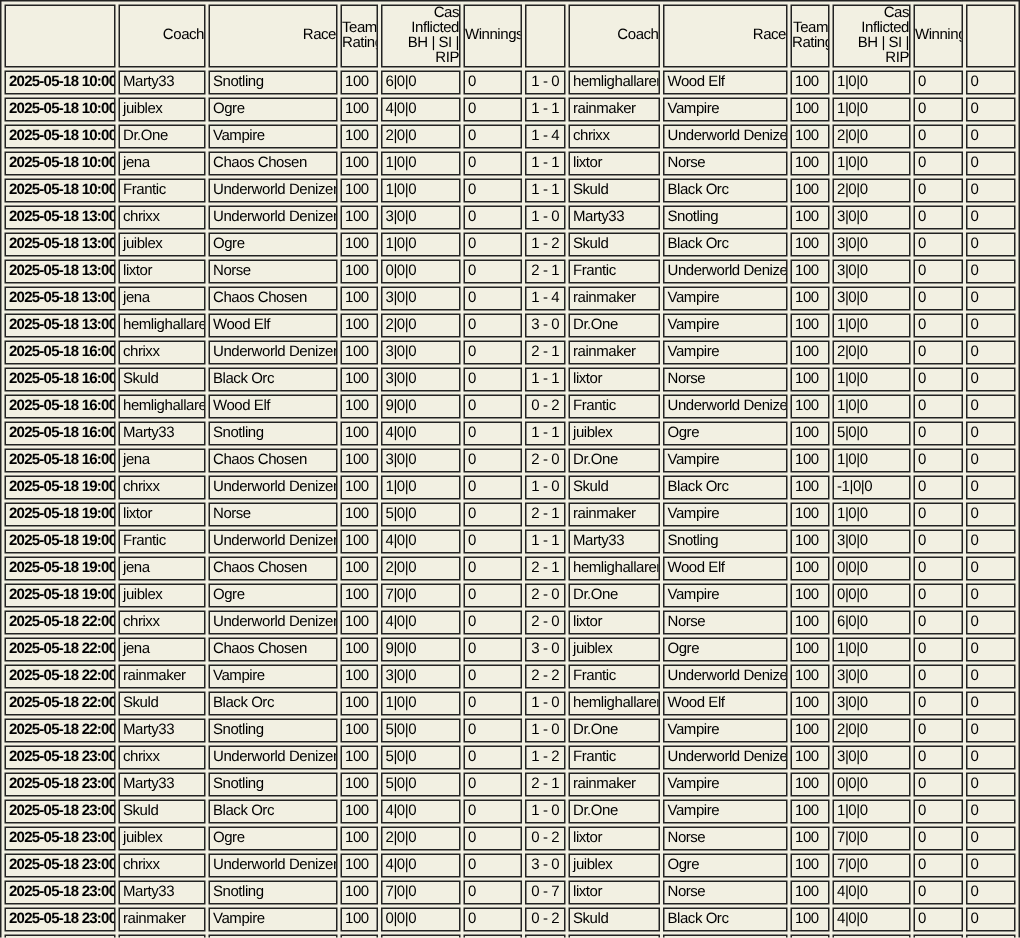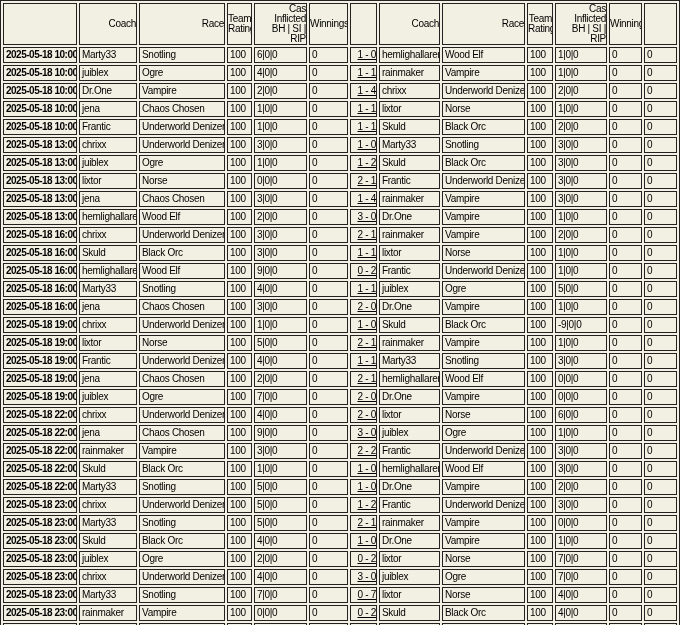--- a/index.html
+++ b/index.html
@@ -38,21 +38,21 @@
   }
   td {
     white-space: nowrap;
     vertical-align: middle;
     line-height: 14px;
     height: 14px;
     padding: 0 2px;
     text-align: left;
   }
   td:first-child { letter-spacing: -0.5px; font-weight: bold; }
-  td.center { text-align: right; padding: 0; text-decoration: underline; }
+  td.center { text-align: center; padding: 0; }
 </style>
 </head>
 <body>
 
 <table class="match-table">
   <colgroup>
     <col style="width:74px">
       <col style="width:58px">
       <col style="width:86px">
     <col style="width:25px">
@@ -317,21 +317,21 @@
         <td>2025-05-18 19:00</td>
         <td>chrixx</td>
         <td>Underworld Denizens</td>
         <td>100</td>
         <td>1|0|0</td>
         <td>0</td>
         <td class="center">1 - 0</td>
         <td>Skuld</td>
         <td>Black Orc</td>
         <td>100</td>
-        <td>-9|0|0</td>
+        <td>-1|0|0</td>
         <td>0</td>
         <td>0</td>
       </tr>
       <tr>
         <td>2025-05-18 19:00</td>
         <td>lixtor</td>
         <td>Norse</td>
         <td>100</td>
         <td>5|0|0</td>
         <td>0</td>

